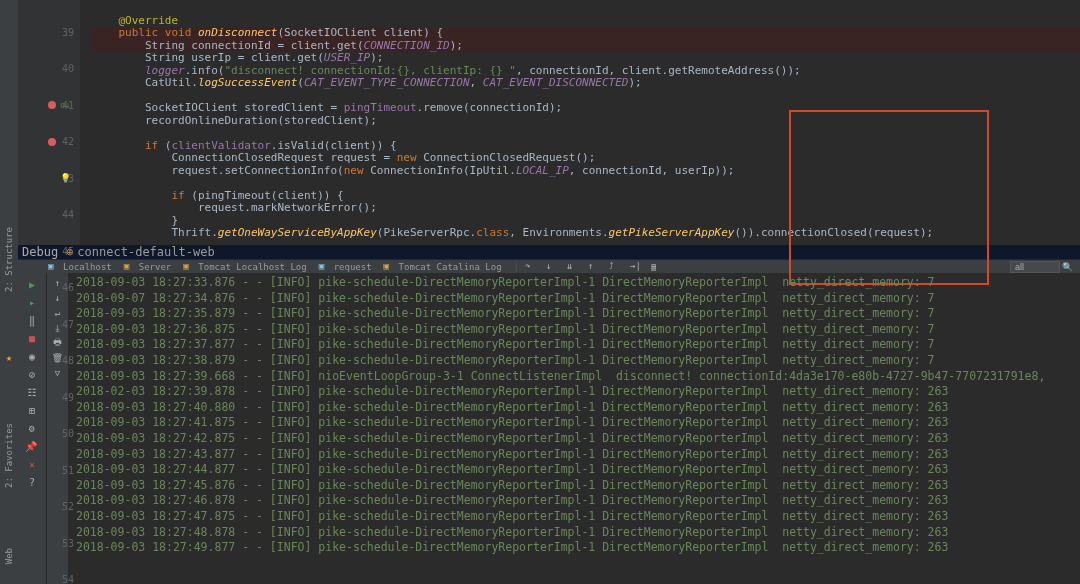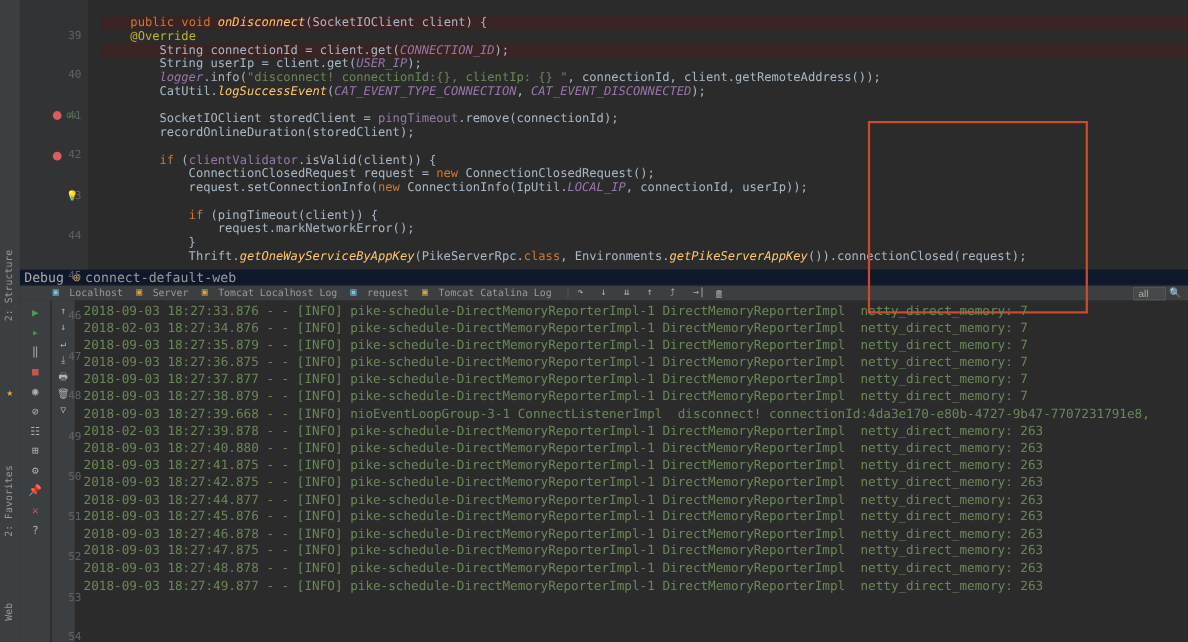--- a/index.html
+++ b/index.html
@@ -101,21 +101,21 @@
   right: 100px;
 }
 .search-box {
   position: absolute;
   right: 20px;
   background: #45494a;
   border: 1px solid #555;
   color: #aaa;
   font-size: 9px;
   padding: 0 4px;
-  width: 30px;
+  width: 50px;
   height: 12px;
 }
 .find-icon {
   position: absolute;
   right: 6px;
   color: #999;
 }
 
 .console-wrap {
   display: flex;
@@ -277,22 +277,22 @@
       </div>
       <div class="gutter-row">
         <span class="line-num">56</span>
       </div>
       <div class="gutter-row">
         <span class="line-num">57</span>
       </div>
     </div>
   <div class="code-area" id="code">
       <div class="code-line"></div>
+      <div class="code-line">    <span class="annotation">@Override</span></div>
       <div class="code-line breakpoint-line">    <span class="kw">public void</span> <span class="static-method">onDisconnect</span>(SocketIOClient client) {</div>
-      <div class="code-line">    <span class="annotation">@Override</span></div>
       <div class="code-line breakpoint-line">        String connectionId = client.get(<span class="static-field">CONNECTION_ID</span>);</div>
       <div class="code-line">        String userIp = client.get(<span class="static-field">USER_IP</span>);</div>
       <div class="code-line">        <span class="field italic">logger</span>.info(<span class="string">"disconnect! connectionId:{}, clientIp: {} "</span>, connectionId, client.getRemoteAddress());</div>
       <div class="code-line">        CatUtil.<span class="static-method">logSuccessEvent</span>(<span class="static-field">CAT_EVENT_TYPE_CONNECTION</span>, <span class="static-field">CAT_EVENT_DISCONNECTED</span>);</div>
       <div class="code-line"></div>
       <div class="code-line">        SocketIOClient storedClient = <span class="field">pingTimeout</span>.remove(connectionId);</div>
       <div class="code-line">        recordOnlineDuration(storedClient);</div>
       <div class="code-line"></div>
       <div class="code-line">        <span class="kw">if</span> (<span class="field">clientValidator</span>.isValid(client)) {</div>
       <div class="code-line">            ConnectionClosedRequest request = <span class="kw">new</span> ConnectionClosedRequest();</div>
@@ -364,30 +364,31 @@
     <div class="con-btn">↓</div>
     <div class="con-btn">↵</div>
     <div class="con-btn">⤓</div>
     <div class="con-btn">🖶</div>
     <div class="con-btn">🗑</div>
     <div class="con-btn">▽</div>
   </div>
   <div class="console-output" id="console">
     <div class="highlight-box" style="top:110px;left:789px;width:200px;height:175px;"></div>
   <div class="log-line">2018-09-03 18:27:33.876 - - [INFO] pike-schedule-DirectMemoryReporterImpl-1 DirectMemoryReporterImpl  netty_direct_memory: 7</div>
-      <div class="log-line">2018-02-03 18:27:34.876 - - [INFO] pike-schedule-DirectMemoryReporterImpl-1 DirectMemoryReporterImpl  netty_direct_memory: 7</div>
+      <div class="log-line">2018-09-07 18:27:34.876 - - [INFO] pike-schedule-DirectMemoryReporterImpl-1 DirectMemoryReporterImpl  netty_direct_memory: 7</div>
       <div class="log-line">2018-09-03 18:27:35.879 - - [INFO] pike-schedule-DirectMemoryReporterImpl-1 DirectMemoryReporterImpl  netty_direct_memory: 7</div>
       <div class="log-line">2018-09-03 18:27:36.875 - - [INFO] pike-schedule-DirectMemoryReporterImpl-1 DirectMemoryReporterImpl  netty_direct_memory: 7</div>
       <div class="log-line">2018-09-03 18:27:37.877 - - [INFO] pike-schedule-DirectMemoryReporterImpl-1 DirectMemoryReporterImpl  netty_direct_memory: 7</div>
       <div class="log-line">2018-09-03 18:27:38.879 - - [INFO] pike-schedule-DirectMemoryReporterImpl-1 DirectMemoryReporterImpl  netty_direct_memory: 7</div>
       <div class="log-line">2018-09-03 18:27:39.668 - - [INFO] nioEventLoopGroup-3-1 ConnectListenerImpl  disconnect! connectionId:4da3e170-e80b-4727-9b47-7707231791e8,</div>
       <div class="log-line">2018-02-03 18:27:39.878 - - [INFO] pike-schedule-DirectMemoryReporterImpl-1 DirectMemoryReporterImpl  netty_direct_memory: 263</div>
       <div class="log-line">2018-09-03 18:27:40.880 - - [INFO] pike-schedule-DirectMemoryReporterImpl-1 DirectMemoryReporterImpl  netty_direct_memory: 263</div>
       <div class="log-line">2018-09-03 18:27:41.875 - - [INFO] pike-schedule-DirectMemoryReporterImpl-1 DirectMemoryReporterImpl  netty_direct_memory: 263</div>
       <div class="log-line">2018-09-03 18:27:42.875 - - [INFO] pike-schedule-DirectMemoryReporterImpl-1 DirectMemoryReporterImpl  netty_direct_memory: 263</div>
+      <div class="log-line">2018-09-03 18:27:43.877 - - [INFO] pike-schedule-DirectMemoryReporterImpl-1 DirectMemoryReporterImpl  netty_direct_memory: 263</div>
       <div class="log-line">2018-09-03 18:27:44.877 - - [INFO] pike-schedule-DirectMemoryReporterImpl-1 DirectMemoryReporterImpl  netty_direct_memory: 263</div>
       <div class="log-line">2018-09-03 18:27:45.876 - - [INFO] pike-schedule-DirectMemoryReporterImpl-1 DirectMemoryReporterImpl  netty_direct_memory: 263</div>
       <div class="log-line">2018-09-03 18:27:46.878 - - [INFO] pike-schedule-DirectMemoryReporterImpl-1 DirectMemoryReporterImpl  netty_direct_memory: 263</div>
       <div class="log-line">2018-09-03 18:27:47.875 - - [INFO] pike-schedule-DirectMemoryReporterImpl-1 DirectMemoryReporterImpl  netty_direct_memory: 263</div>
       <div class="log-line">2018-09-03 18:27:48.878 - - [INFO] pike-schedule-DirectMemoryReporterImpl-1 DirectMemoryReporterImpl  netty_direct_memory: 263</div>
       <div class="log-line">2018-09-03 18:27:49.877 - - [INFO] pike-schedule-DirectMemoryReporterImpl-1 DirectMemoryReporterImpl  netty_direct_memory: 263</div>
     </div>
 </div>
 
 </body></html>

